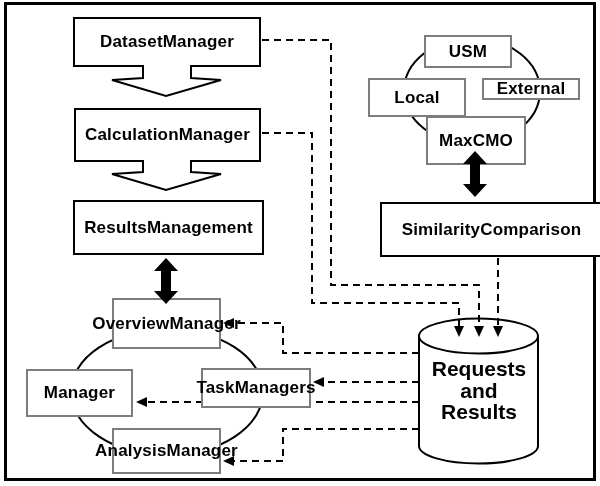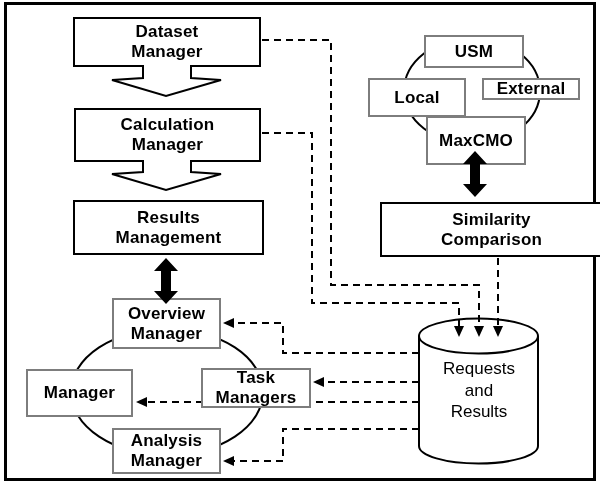--- a/index.html
+++ b/index.html
@@ -10,28 +10,28 @@
   #frame {
     position:absolute; left:4px; top:2px; width:586px; height:473px;
     border:3px solid #000; z-index:0;
   }
   svg.layer { position:absolute; left:0; top:0; width:600px; height:486px; }
   #bg-layer { z-index:1; }
   #fg-layer { z-index:3; }
   .box {
     position:absolute; box-sizing:border-box; background:#ffffff;
     border:2px solid #000; z-index:2;
-    display:flex; flex-direction:column; align-items:center; justify-content:center;
+    display:flex; flex-direction:row; align-items:center; justify-content:center;
     font-weight:bold; font-size:17px; line-height:20px; color:#000; text-align:center;
     letter-spacing:0.2px;
   }
   .light { border-color:#7d7d7d; }
   #db-label {
     position:absolute; left:419px; top:358px; width:120px; z-index:2;
-    font-weight:normal; font-size:17px; line-height:21.5px; color:#000; text-align:center;
+    font-weight:bold; font-size:21px; line-height:21.5px; color:#000; text-align:center;
   }
   #db-label span { display:block; }
 </style>
 </head>
 <body>
 
 <div id="stage">
 
   <div id="frame"></div>
 
@@ -54,21 +54,21 @@
   <div class="box" style="left:74px; top:108px; width:187px; height:54px">
     <span>Calculation</span>
     <span>Manager</span>
   </div>
 
   <div class="box" style="left:73px; top:200px; width:191px; height:55px">
     <span>Results</span>
     <span>Management</span>
   </div>
 
-  <div class="box light" style="left:424px; top:35px; width:100px; height:33px">
+  <div class="box light" style="left:424px; top:35px; width:88px; height:33px">
     <span>USM</span>
   </div>
 
   <div class="box light" style="left:368px; top:78px; width:98px; height:39px">
     <span>Local</span>
   </div>
 
   <div class="box light" style="left:482px; top:78px; width:98px; height:22px">
     <span>External</span>
   </div>

